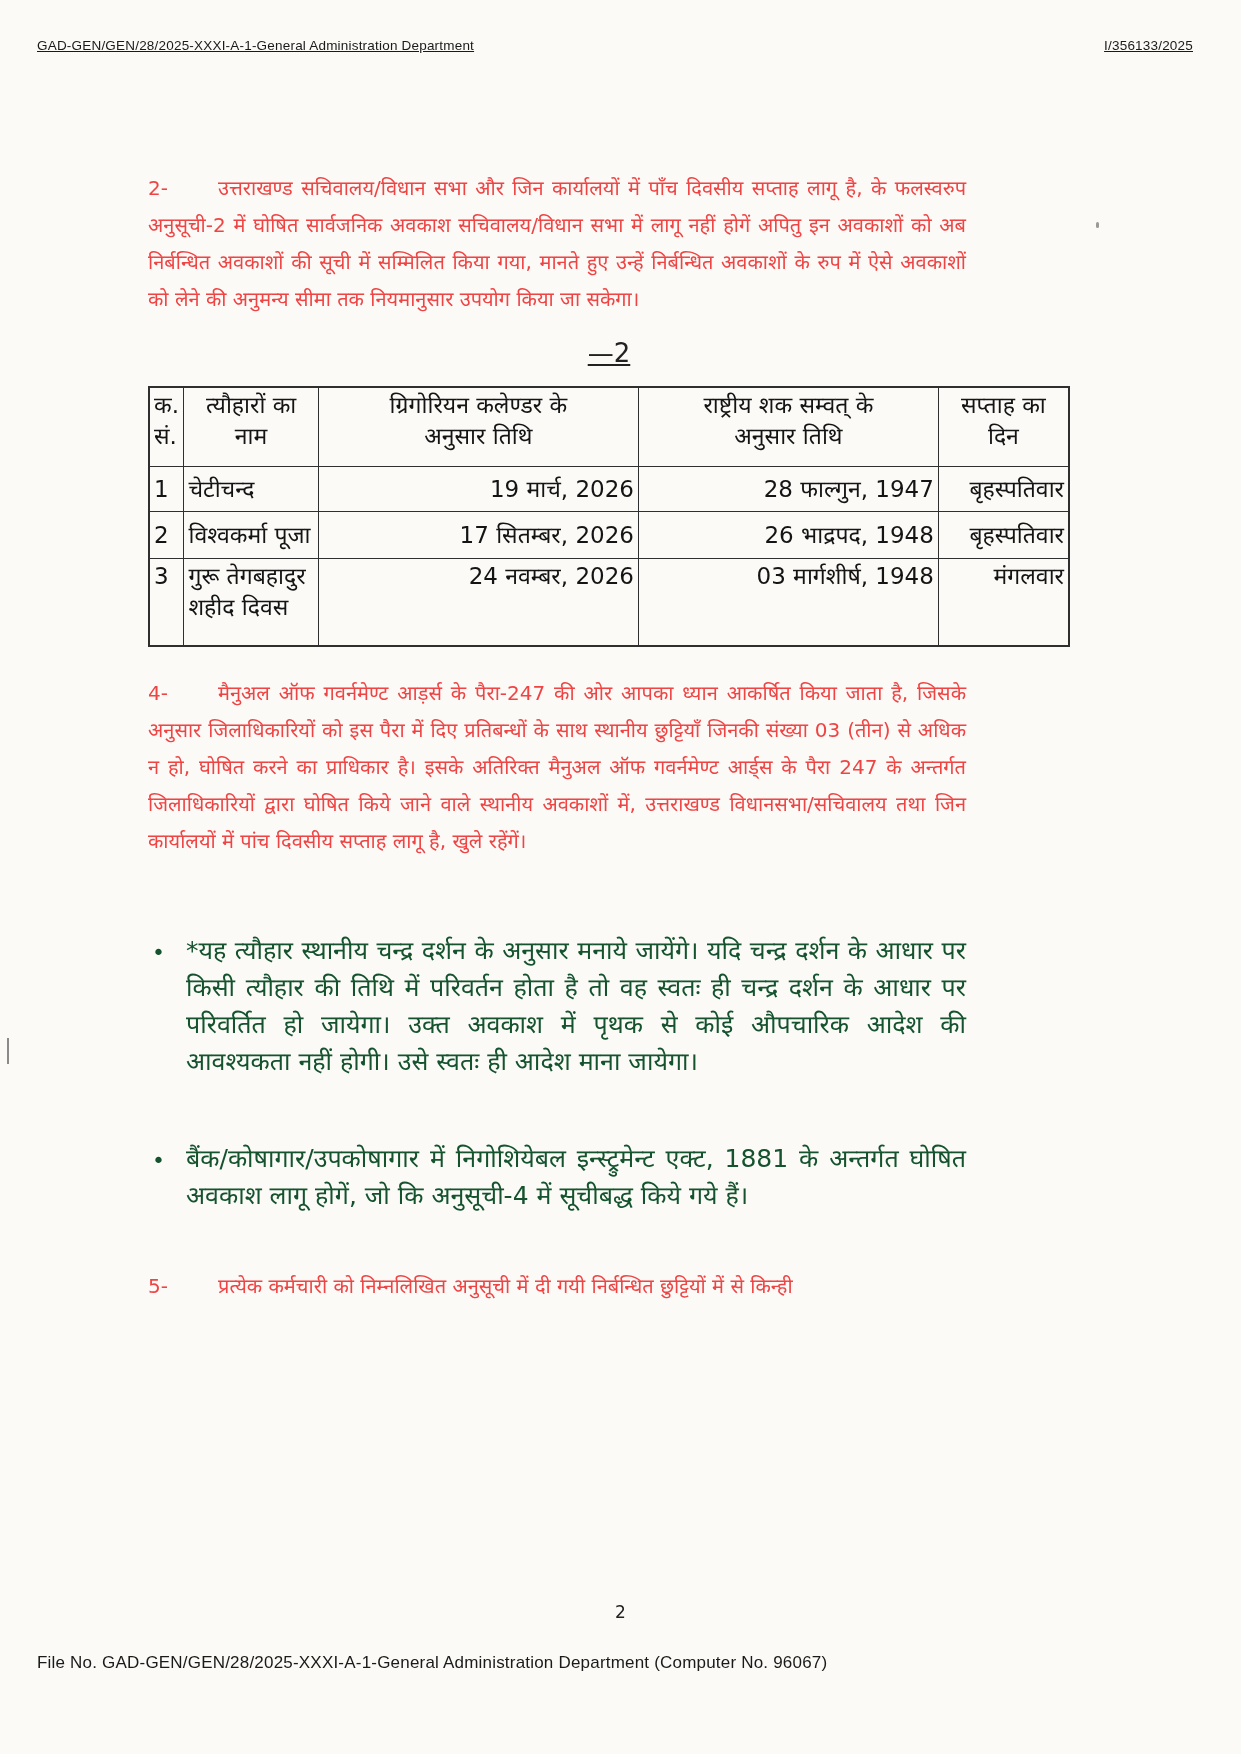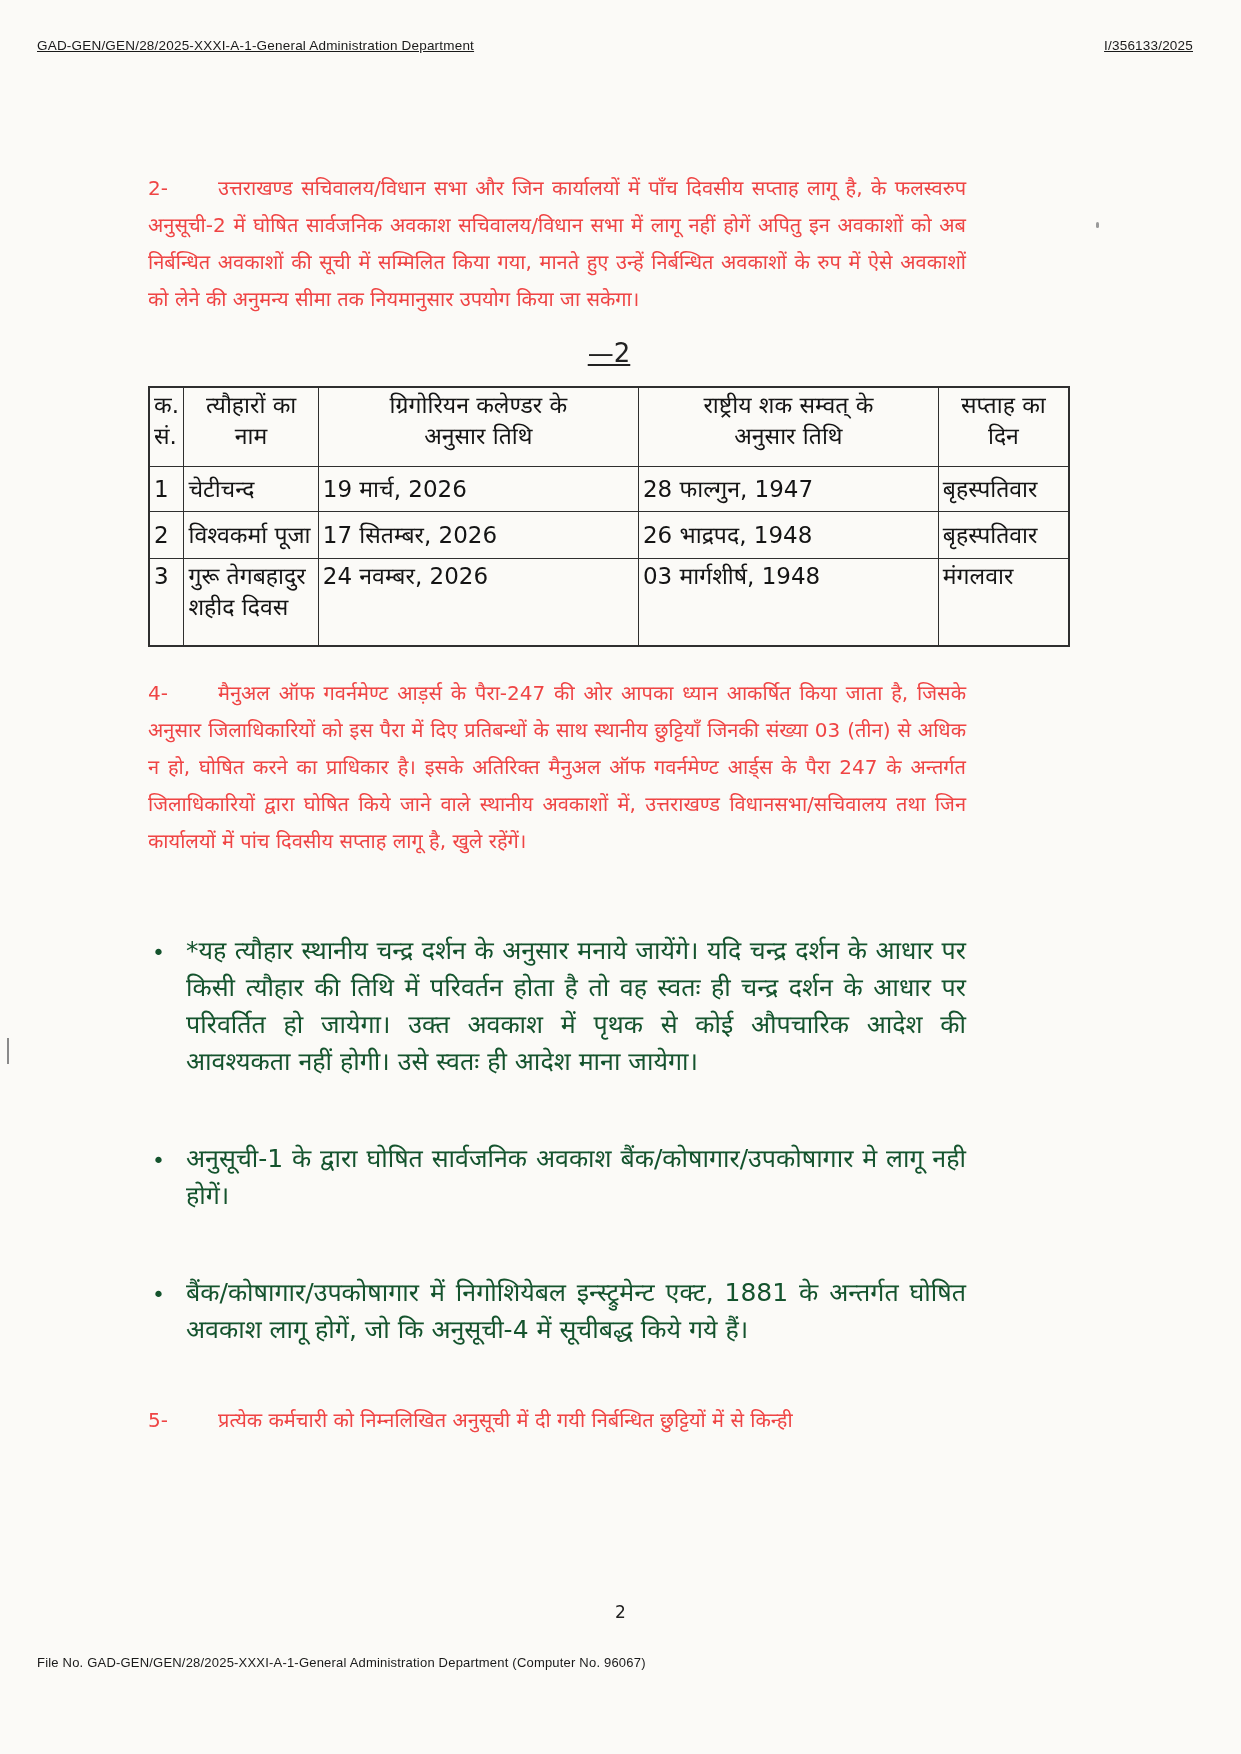--- a/index.html
+++ b/index.html
@@ -49,21 +49,21 @@
   table.holiday-table th,table.holiday-table td{
     border:1.6px solid #2f2f2f;
     padding:2px 4px;
     font-weight:normal;
     overflow:hidden;
   }
   col.c-sno{width:3.8%;} col.c-name{width:14.6%;}
   col.c-greg{width:34.8%;} col.c-saka{width:32.6%;} col.c-day{width:14.2%;}
   table.holiday-table thead th{vertical-align:top;text-align:center;height:74px;}
   table.holiday-table thead th.left{text-align:left;}
-  table.holiday-table tbody td{text-align:left;}
+  table.holiday-table tbody td{text-align:right;}
   table.holiday-table tbody td.left{text-align:left;}
   tr.r1 td{height:40px;}
   tr.r2 td{height:42px;}
   tr.r3 td{height:82px;vertical-align:top;}
   .notes{
     list-style:none;margin:72px 0 0 0;padding:0 0 0 38px;
     width:780px;
   }
   .notes li{
     position:relative;
@@ -75,21 +75,21 @@
     position:absolute;left:-34px;top:2px;font-size:22px;
   }
   #para5{margin-top:-6px;}
   .page-num{
     position:absolute;top:1602px;left:0;width:1241px;
     text-align:center;font-size:17px;color:#222;
     font-family:"DejaVu Sans",sans-serif;
   }
   .doc-footer{
     position:absolute;top:1648px;left:37px;right:30px;
-    font-size:13px;line-height:29px;color:#1a1a1a;
+    font-size:17px;line-height:29px;color:#1a1a1a;
     font-family:"Liberation Sans",sans-serif;letter-spacing:.2px;
   }
   .artifact-line{
     position:absolute;left:7px;top:1038px;width:2px;height:26px;
     background:#8a8a8a;
   }
   .artifact-dot{
     position:absolute;left:1096px;top:222px;width:3px;height:6px;
     background:#9a9a9a;border-radius:2px;
   }
@@ -164,21 +164,20 @@
         <td>03 मार्गशीर्ष, 1948</td>
         <td>मंगलवार</td>
       </tr>
     </tbody>
   </table>
 
   <p class="para" id="para4" style="margin-top:28px;"><span class="pnum">4-</span><span>मैनुअल ऑफ गवर्नमेण्ट आड़र्स के पैरा-247 की ओर आपका ध्यान आकर्षित किया जाता है, जिसके अनुसार जिलाधिकारियों को इस पैरा में दिए प्रतिबन्धों के साथ स्थानीय छुट्टियाँ जिनकी संख्या 03 (तीन) से अधिक न हो, घोषित करने का प्राधिकार है। इसके अतिरिक्त मैनुअल ऑफ गवर्नमेण्ट आर्ड्स के पैरा 247 के अन्तर्गत जिलाधिकारियों द्वारा घोषित किये जाने वाले स्थानीय अवकाशों में, उत्तराखण्ड विधानसभा/सचिवालय तथा जिन कार्यालयों में पांच दिवसीय सप्ताह लागू है, खुले रहेंगें।</span></p>
 
   <ul class="notes">
     <li>*यह त्यौहार स्थानीय चन्द्र दर्शन के अनुसार मनाये जायेंगे। यदि चन्द्र दर्शन के आधार पर किसी त्यौहार की तिथि में परिवर्तन होता है तो वह स्वतः ही चन्द्र दर्शन के आधार पर परिवर्तित हो जायेगा। उक्त अवकाश में पृथक से कोई औपचारिक आदेश की आवश्यकता नहीं होगी। उसे स्वतः ही आदेश माना जायेगा।</li>
-    <li>अनुसूची-1 के द्वारा घोषित सार्वजनिक अवकाश बैंक/कोषागार/उपकोषागार मे लागू नही होगें।</li>
     <li>बैंक/कोषागार/उपकोषागार में निगोशियेबल इन्स्ट्रुमेन्ट एक्ट, 1881 के अन्तर्गत घोषित अवकाश लागू होगें, जो कि अनुसूची-4 में सूचीबद्ध किये गये हैं।</li>
   </ul>
 
   <p class="para" id="para5"><span class="pnum">5-</span><span>प्रत्येक कर्मचारी को निम्नलिखित अनुसूची में दी गयी निर्बन्धित छुट्टियों में से किन्ही</span></p>
 
 </div>
 
 <div class="page-num">2</div>
 
 <div class="doc-footer">

